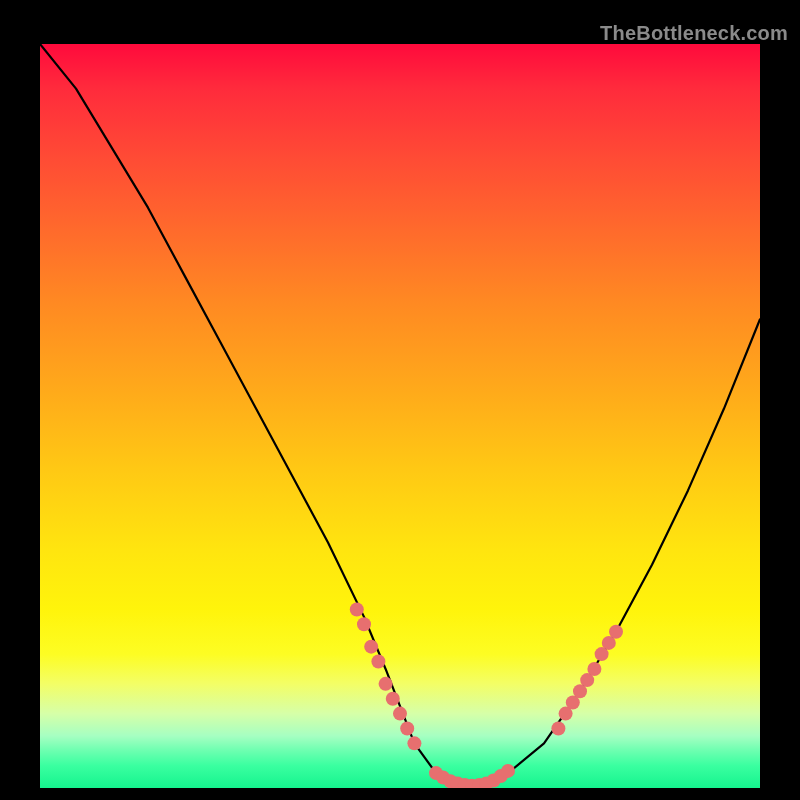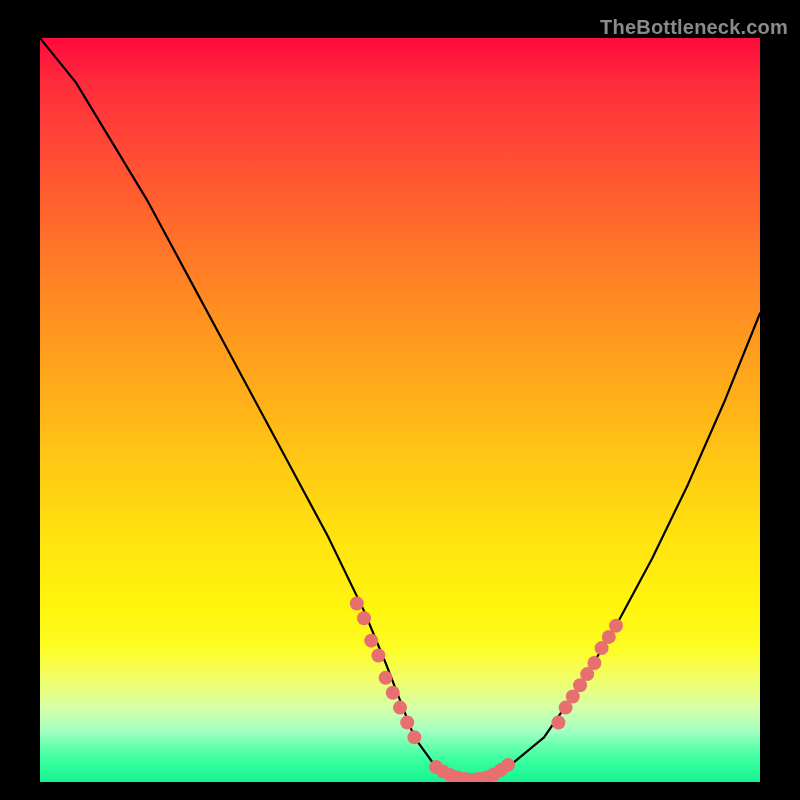--- a/index.html
+++ b/index.html
@@ -5,21 +5,21 @@
   html, body {
     margin: 0;
     padding: 0;
     width: 800px;
     height: 800px;
     background: #000000;
     overflow: hidden;
   }
   .frame {
     position: absolute;
-    top: 10px;
+    top: 16px;
     left: 0;
     width: 800px;
     height: 739px;
     background: #000000;
   }
   .watermark {
     position: absolute;
     top: 6px;
     right: 12px;
     font-family: Arial, Helvetica, sans-serif;

